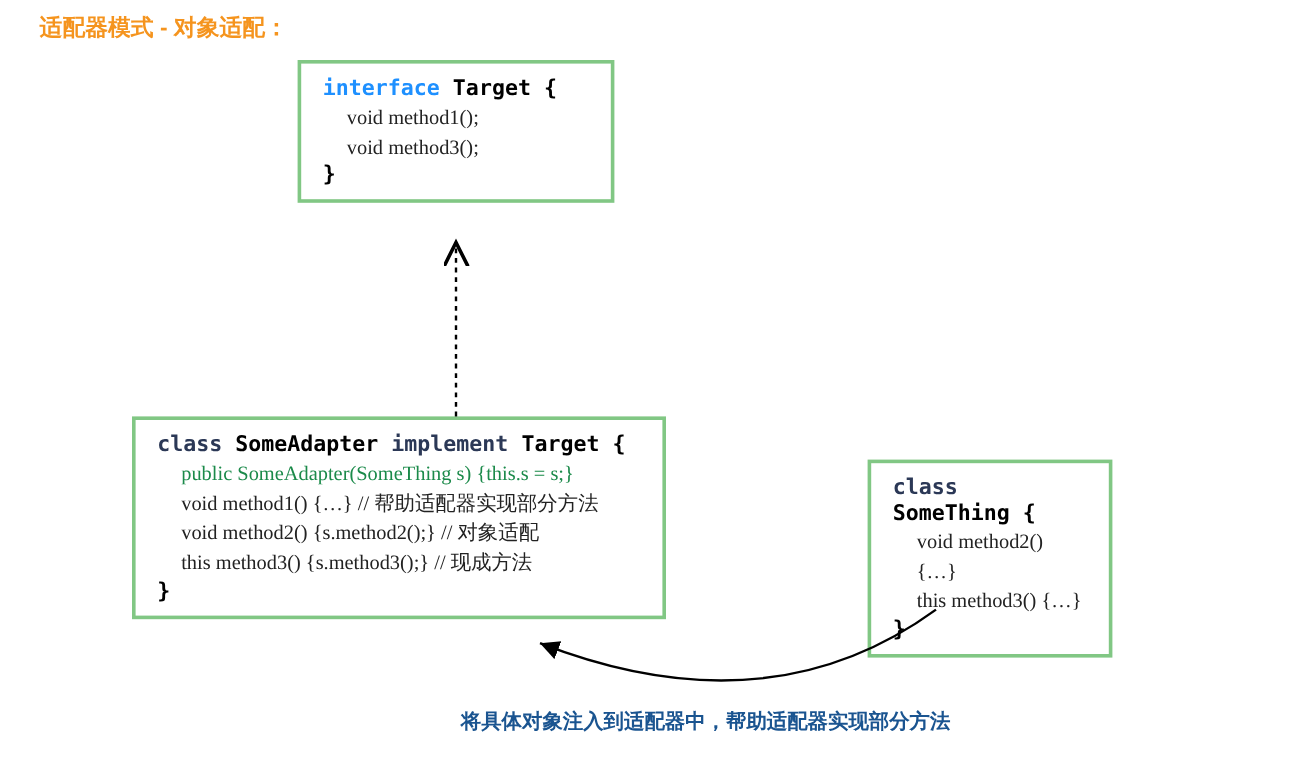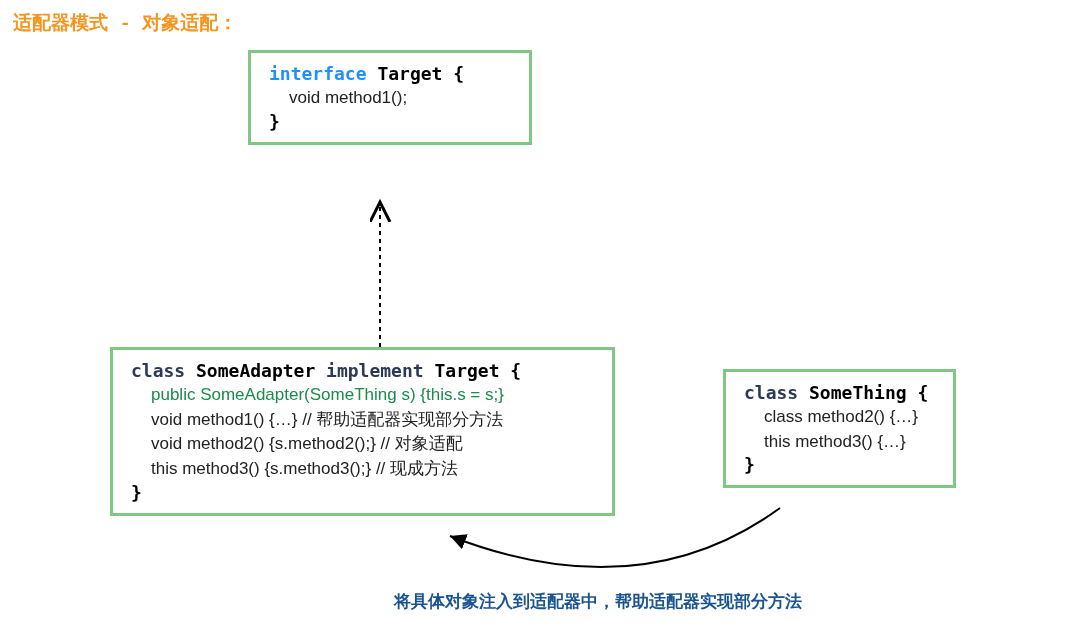--- a/index.html
+++ b/index.html
@@ -6,73 +6,72 @@
     body {
       width: 1080px;
       height: 644px;
       background: white;
       font-family: 'Helvetica Neue', Arial, sans-serif;
       position: relative;
     }
     .title {
       position: absolute;
       top: 10px;
-      left: 13px;
+      left: 33px;
       font-size: 19px;
       font-weight: bold;
       color: #f5941e;
-      font-family: Liberation Mono, monospace;
     }
     .box {
       position: absolute;
       border: 3px solid #81c784;
       background: white;
       padding: 10px 18px;
       font-family: 'Menlo', 'Consolas', monospace;
     }
     .box-target {
       top: 50px;
       left: 248px;
-      width: 284px;
+      width: 264px;
     }
     .box-adapter {
       top: 347px;
       left: 110px;
-      width: 505px;
+      width: 445px;
     }
     .box-something {
-      top: 369px;
+      top: 383px;
       left: 723px;
-      width: 233px;
+      width: 204px;
     }
     .header-line {
       font-size: 18px;
       font-weight: bold;
       margin-bottom: 2px;
     }
     .kw-interface { color: #1e90ff; }
     .kw-class { color: #2b3856; }
     .kw-implement { color: #2b3856; }
     .name { color: #000; }
     .body-line {
-      font-family: Liberation Sans, sans-serif;
+      font-family: Liberation Serif, serif;
       font-size: 17px;
       line-height: 1.45;
       padding-left: 20px;
       color: #222;
     }
     .body-line.green { color: #1b8a4a; }
     .close-brace {
       font-size: 18px;
       font-weight: bold;
     }
     .bottom-caption {
       position: absolute;
       top: 590px;
-      left: 394px;
+      left: 384px;
       font-size: 17px;
       font-weight: bold;
       color: #1a5490;
     }
     svg.arrows {
       position: absolute;
       top: 0; left: 0;
       width: 1080px; height: 644px;
       pointer-events: none;
     }
@@ -82,20 +81,21 @@
 
 <div class="title">适配器模式 - 对象适配：</div>
 
 <div class="box box-target">
   <div class="header-line">
     <span class="kw-interface">interface</span>
     <span class="name">Target</span>
     <span>{</span>
   </div>
   <div class="body-line">void method1();</div>
+  <div class="body-line">void method3();</div>
   <div class="close-brace">}</div>
 </div>
 
 <div class="box box-adapter">
   <div class="header-line">
     <span class="kw-class">class</span>
     <span class="name">SomeAdapter</span>
     <span class="kw-implement">implement</span>
     <span class="name">Target</span>
     <span>{</span>
@@ -106,21 +106,21 @@
   <div class="body-line">this method3() {s.method3();} // 现成方法</div>
   <div class="close-brace">}</div>
 </div>
 
 <div class="box box-something">
   <div class="header-line">
     <span class="kw-class">class</span>
     <span class="name">SomeThing</span>
     <span>{</span>
   </div>
-  <div class="body-line">class method2() {…}</div>
+  <div class="body-line">void method2() {…}</div>
   <div class="body-line">this method3() {…}</div>
   <div class="close-brace">}</div>
 </div>
 
 <div class="bottom-caption">将具体对象注入到适配器中，帮助适配器实现部分方法</div>
 
 <svg class="arrows">
   <defs>
     <marker id="arrowhead-open" markerWidth="12" markerHeight="12" refX="10" refY="5" orient="auto">
       <path d="M0,0 L10,5 L0,10" fill="none" stroke="#000" stroke-width="1.5"></path>

